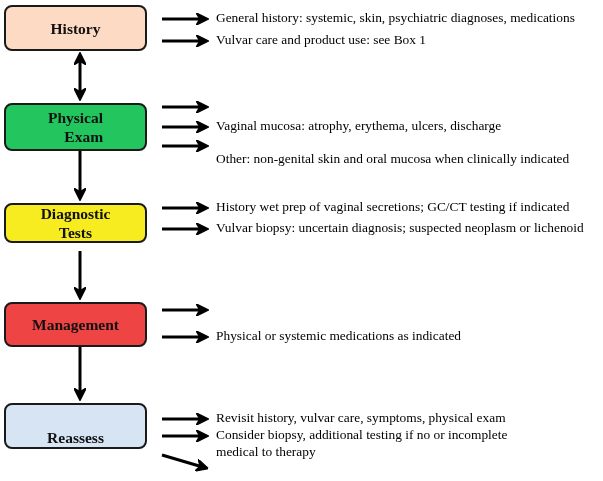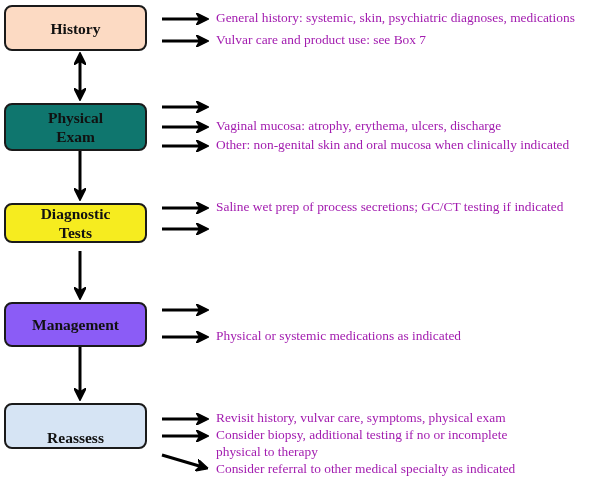--- a/index.html
+++ b/index.html
@@ -9,21 +9,21 @@
     position: absolute; left: 4px; width: 143px;
     border: 2px solid #1a1a1a; border-radius: 8px;
     display: flex; align-items: center; justify-content: center; text-align: center;
     font-family: "Liberation Serif", serif; font-weight: bold; font-size: 15.5px;
     line-height: 19px; color: #111; box-sizing: border-box;
   }
   .box span { white-space: pre-line; }
   .item {
     position: absolute; left: 216px;
     font-family: "Liberation Serif", serif; font-size: 13.4px; line-height: 16.5px;
-    color: #a21caf; white-space: nowrap;
+    color: #000000; white-space: nowrap;
   }
   svg line, svg path { stroke: #000; }
 </style>
 </head>
 <body>
 
 <div id="diagram">
   <svg width="603" height="481" style="position:absolute;left:0;top:0">
     <defs>
       <marker id="ah" viewBox="0 0 10 10" refX="8" refY="5" markerWidth="4.2" markerHeight="4.2" orient="auto-start-reverse">
@@ -46,42 +46,42 @@
     <line x1="162" y1="310" x2="206" y2="310" stroke-width="3" marker-end="url(#ah)"></line>
     <line x1="162" y1="337" x2="206" y2="337" stroke-width="3" marker-end="url(#ah)"></line>
     <line x1="162" y1="419" x2="206" y2="419" stroke-width="3" marker-end="url(#ah)"></line>
     <line x1="162" y1="436" x2="206" y2="436" stroke-width="3" marker-end="url(#ah)"></line>
     <line x1="162" y1="455" x2="206" y2="468" stroke-width="3" marker-end="url(#ah)"></line>
   </svg>
 
   <div class="box" id="box-0" style="top: 5px; height: 46px; background: rgb(252, 218, 195);">
     <span>History</span>
   </div>
-  <div class="box" id="box-1" style="top: 103px; height: 48px; background: #0f766e;">
+  <div class="box" id="box-1" style="top: 103px; height: 48px; background: #22c55e; text-align: right;">
     <span>Physical
 Exam</span>
   </div>
   <div class="box" id="box-2" style="top: 203px; height: 40px; background: rgb(246, 236, 31);">
     <span>Diagnostic
 Tests</span>
   </div>
-  <div class="box" id="box-3" style="top: 302px; height: 45px; background: #8b5cf6;">
+  <div class="box" id="box-3" style="top: 302px; height: 45px; background: #ef4444;">
     <span>Management</span>
   </div>
   <div class="box" id="box-4" style="top: 403px; height: 46px; background: rgb(214, 228, 244); align-items: flex-end;">
     <span>Reassess</span>
   </div>
 
   <div class="item" style="top:10px">General history: systemic, skin, psychiatric diagnoses, medications</div>
-  <div class="item" style="top:32px">Vulvar care and product use: see Box 7</div>
+  <div class="item" style="top:32px">Vulvar care and product use: see Box 1</div>
 
   <div class="item" style="top:118px">Vaginal mucosa: atrophy, erythema, ulcers, discharge</div>
-  <div class="item" style="top:137px">Other: non-genital skin and oral mucosa when clinically indicated</div>
+  <div class="item" style="top:151px">Other: non-genital skin and oral mucosa when clinically indicated</div>
 
-  <div class="item" style="top:199px">Saline wet prep of process secretions; GC/CT testing if indicated</div>
+  <div class="item" style="top:199px">History wet prep of vaginal secretions; GC/CT testing if indicated</div>
+  <div class="item" style="top:220px">Vulvar biopsy: uncertain diagnosis; suspected neoplasm or lichenoid</div>
 
   <div class="item" style="top:328px">Physical or systemic medications as indicated</div>
 
   <div class="item" style="top:410px">Revisit history, vulvar care, symptoms, physical exam</div>
   <div class="item" style="top:427px">Consider biopsy, additional testing if no or incomplete</div>
-  <div class="item" style="top:444px">physical to therapy</div>
-  <div class="item" style="top:461px">Consider referral to other medical specialty as indicated</div>
+  <div class="item" style="top:444px">medical to therapy</div>
 </div>
 
 </body></html>

